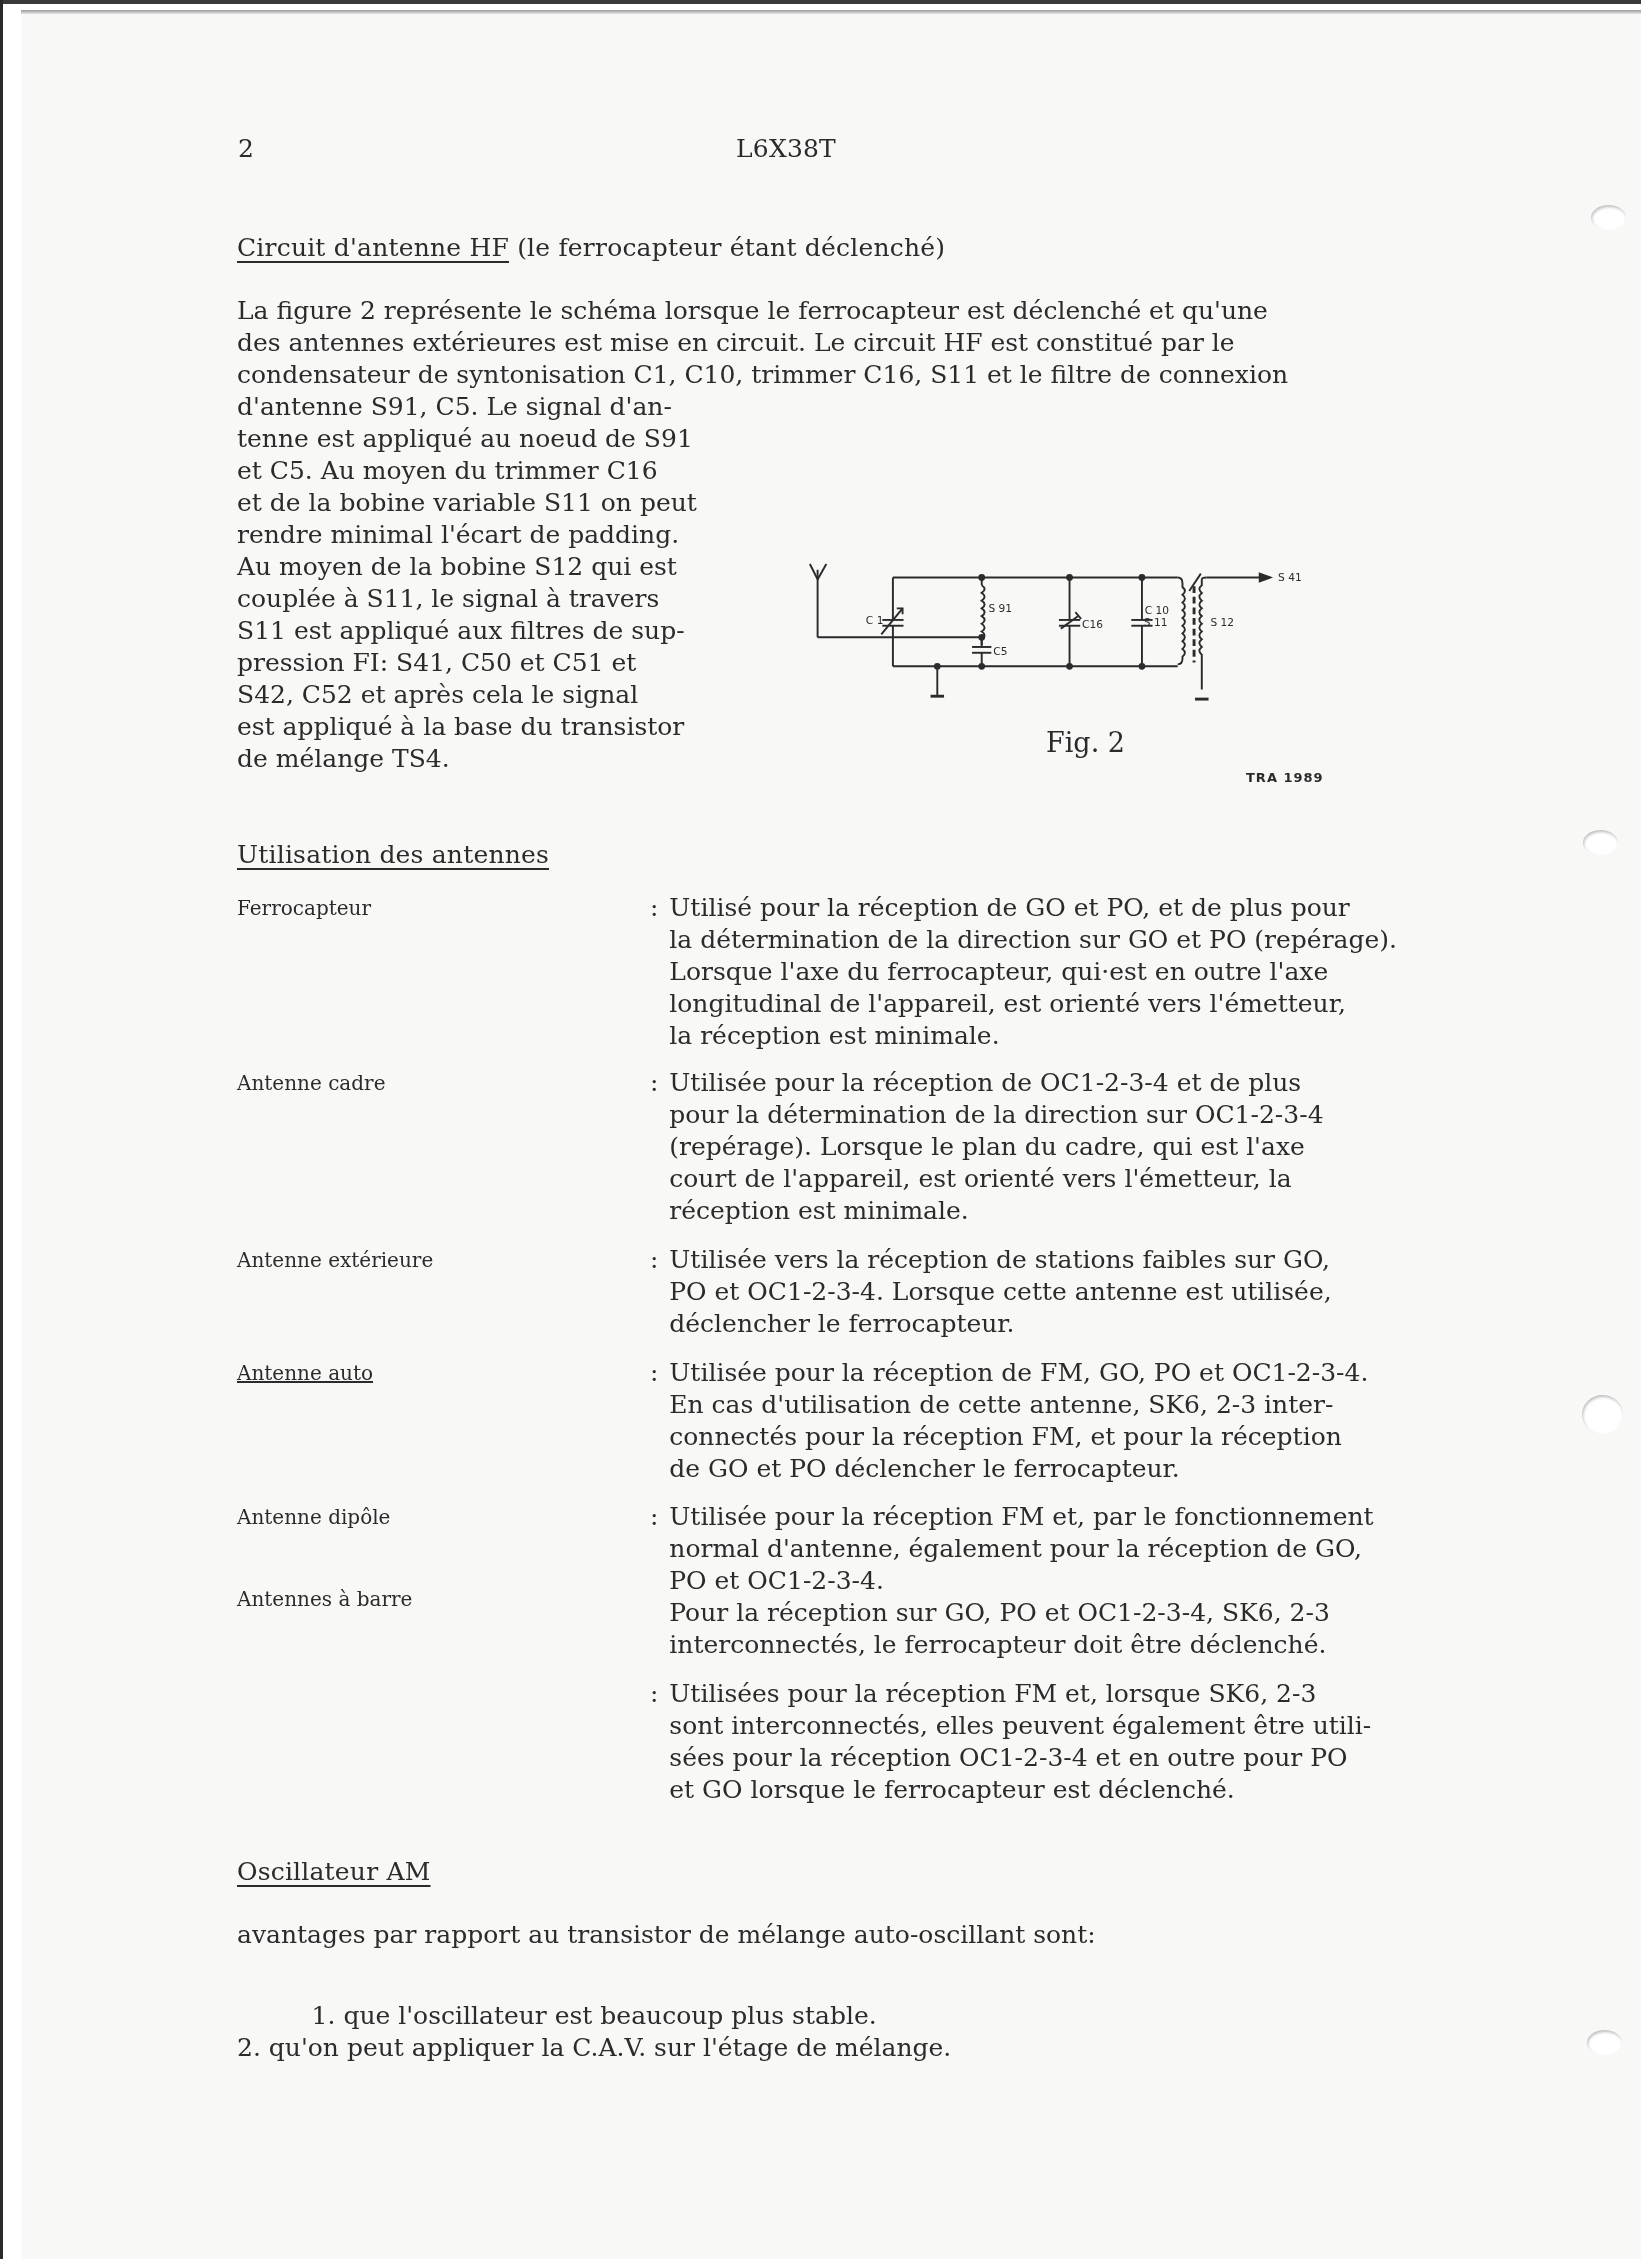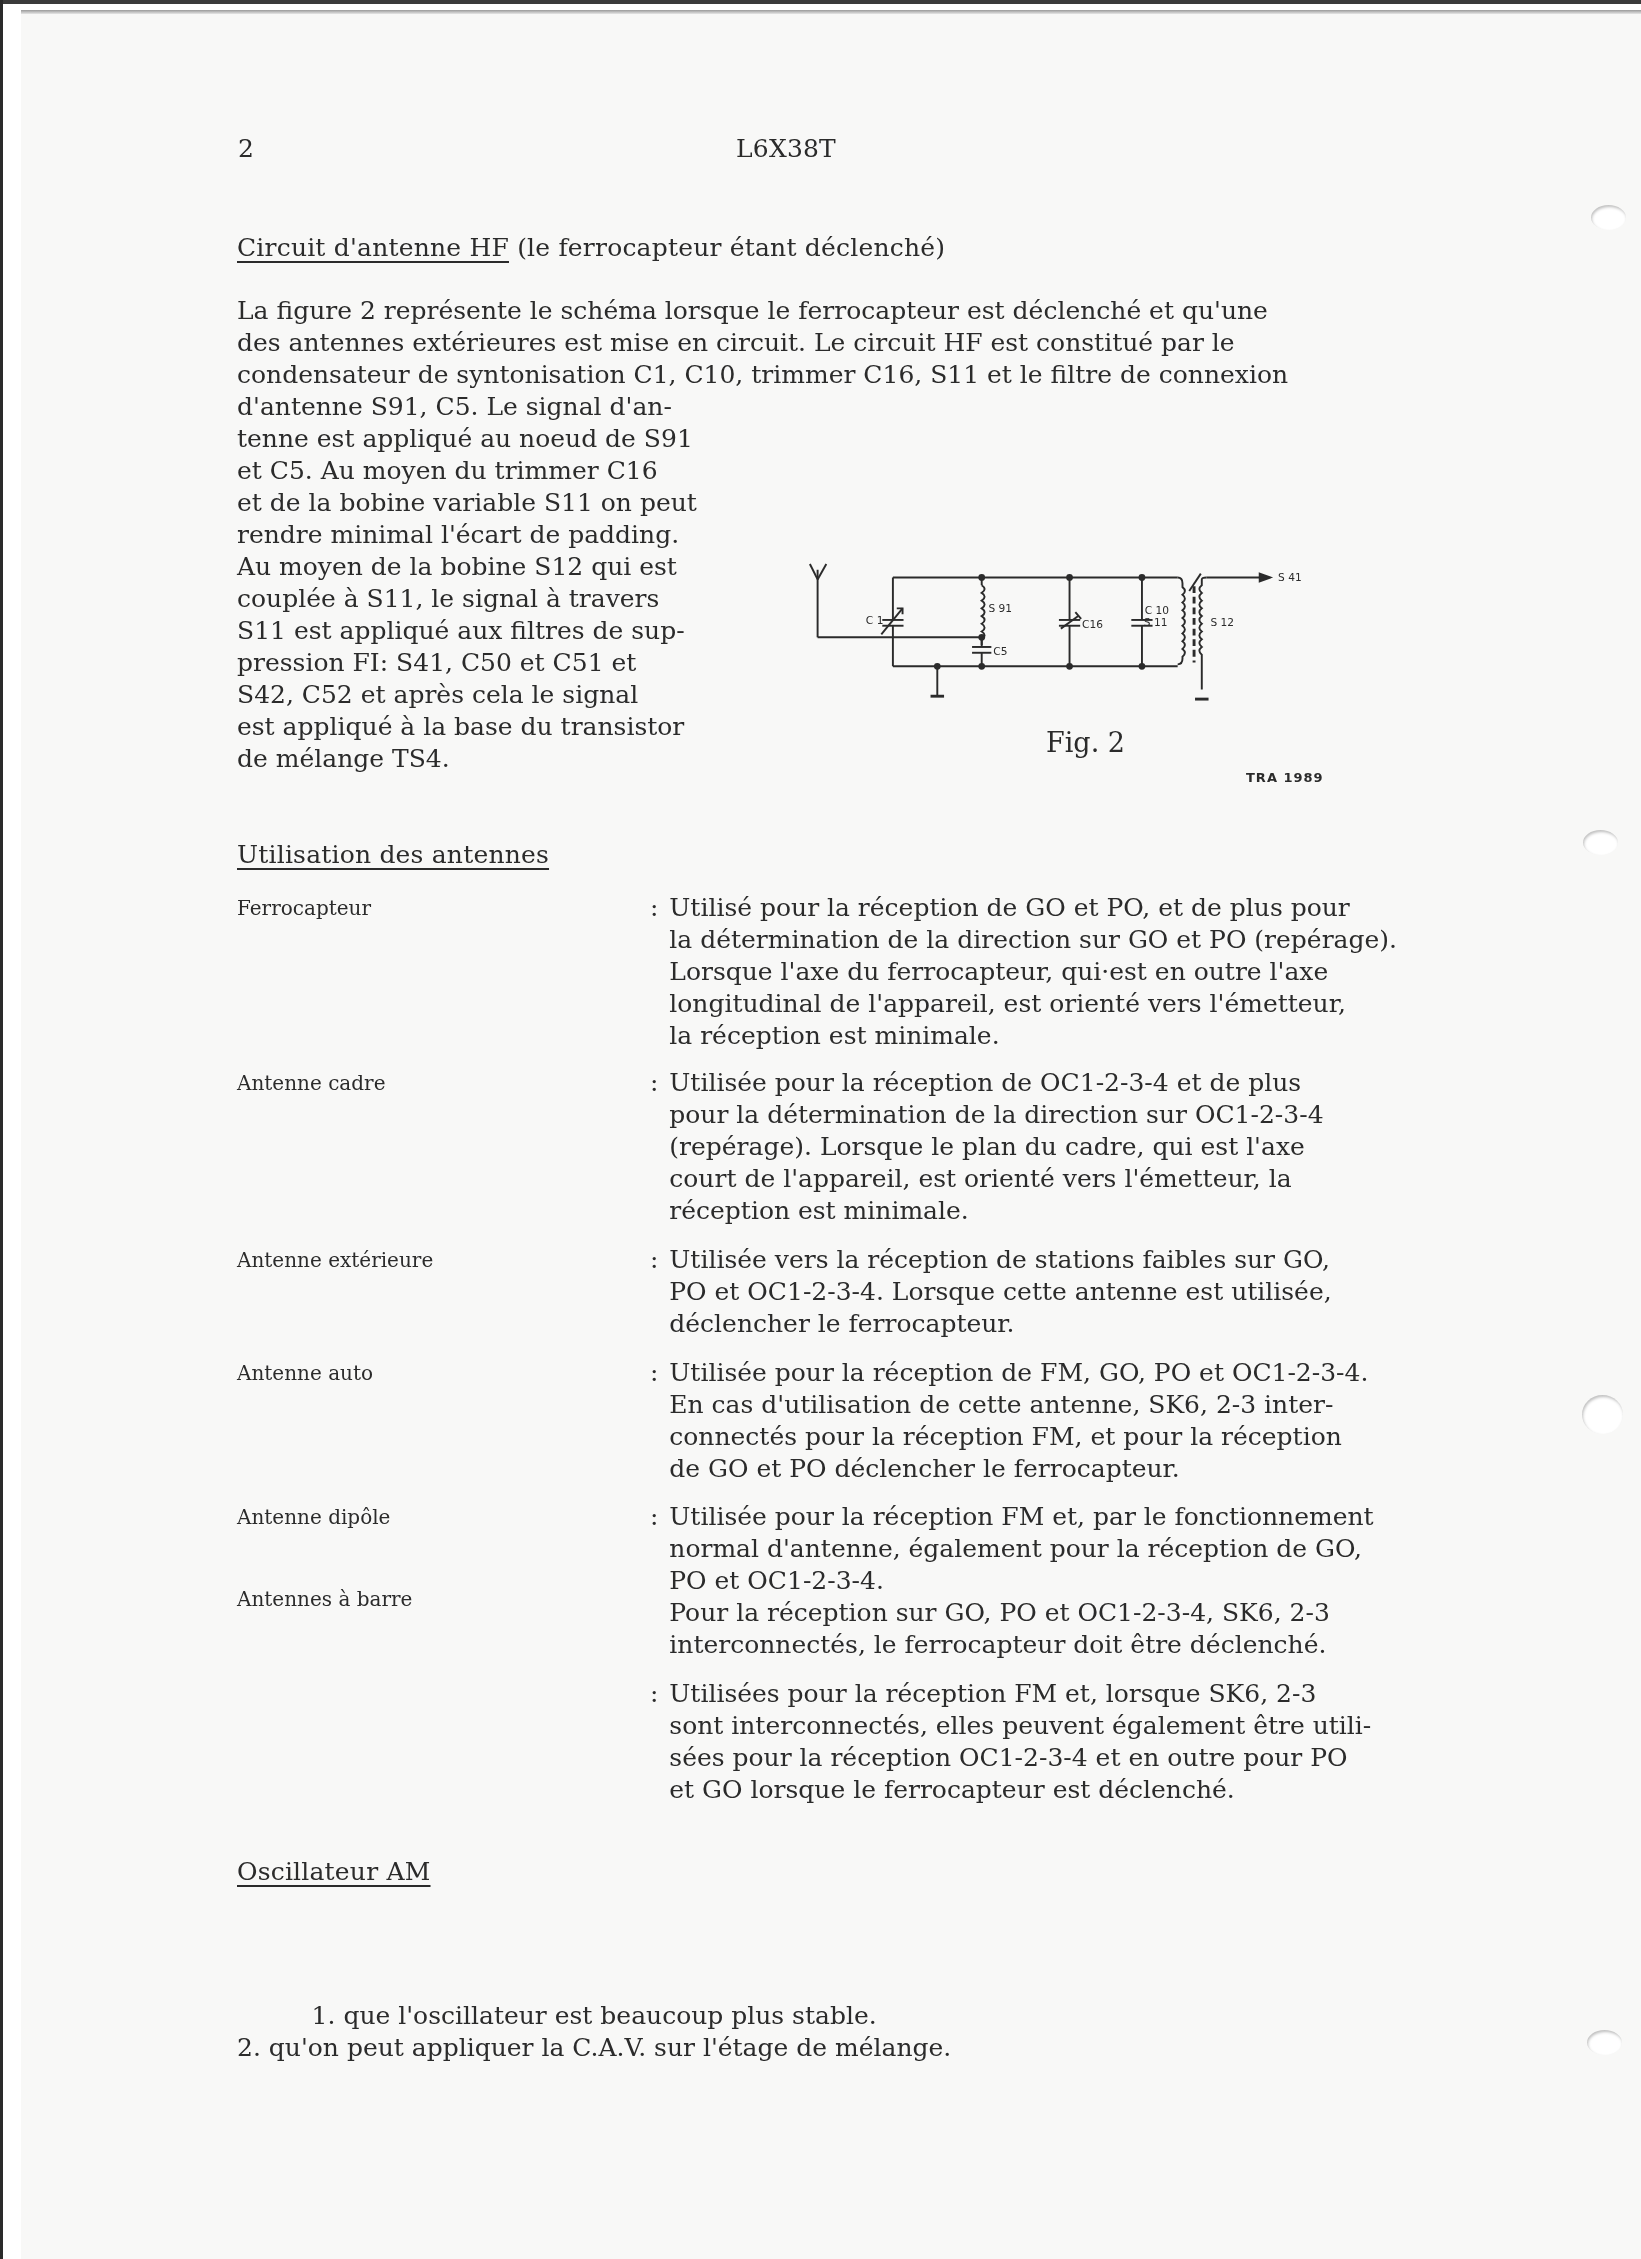--- a/index.html
+++ b/index.html
@@ -210,21 +210,21 @@
 <div class="term" style="top:1244px;">Antenne extérieure</div>
 <div class="desc" style="top:1244px;">
   <span class="colon">:</span>
   <div class="lines">
     <div>Utilisée vers la réception de stations faibles sur GO,</div>
     <div>PO et OC1-2-3-4.  Lorsque cette antenne est utilisée,</div>
     <div>déclencher le ferrocapteur.</div>
   </div>
 </div>
 
-<div class="term" style="top:1357px;">Antenne auto</div>
+<div class="term" style="top:1357px;text-decoration:underline;">Antenne auto</div>
 <div class="desc" style="top:1357px;">
   <span class="colon">:</span>
   <div class="lines">
     <div>Utilisée pour la réception de FM, GO, PO et OC1-2-3-4.</div>
     <div>En cas d'utilisation de cette antenne, SK6, 2-3 inter-</div>
     <div>connectés pour la réception FM, et pour la réception</div>
     <div>de GO et PO déclencher le ferrocapteur.</div>
   </div>
 </div>
 
@@ -247,19 +247,20 @@
     <div>Utilisées pour la réception FM et, lorsque SK6, 2-3</div>
     <div>sont interconnectés, elles peuvent également être utili-</div>
     <div>sées pour la réception OC1-2-3-4 et en outre pour PO</div>
     <div>et GO lorsque le ferrocapteur est déclenché.</div>
   </div>
 </div>
 
 <div class="txt u" style="left:237px; top:1856px;">Oscillateur AM</div>
 
 <div class="para" style="left:237px; top:1919px;">
+  <div>avantages par rapport au transistor de mélange auto-oscillant sont:</div>
 </div>
 
 <div class="para" style="left:237px; top:2000px;text-align:center;">
   <div>1.  que l'oscillateur est beaucoup plus stable.</div>
   <div>2.  qu'on peut appliquer la C.A.V.  sur l'étage de mélange.</div>
 </div>
 
 
 </body></html>

